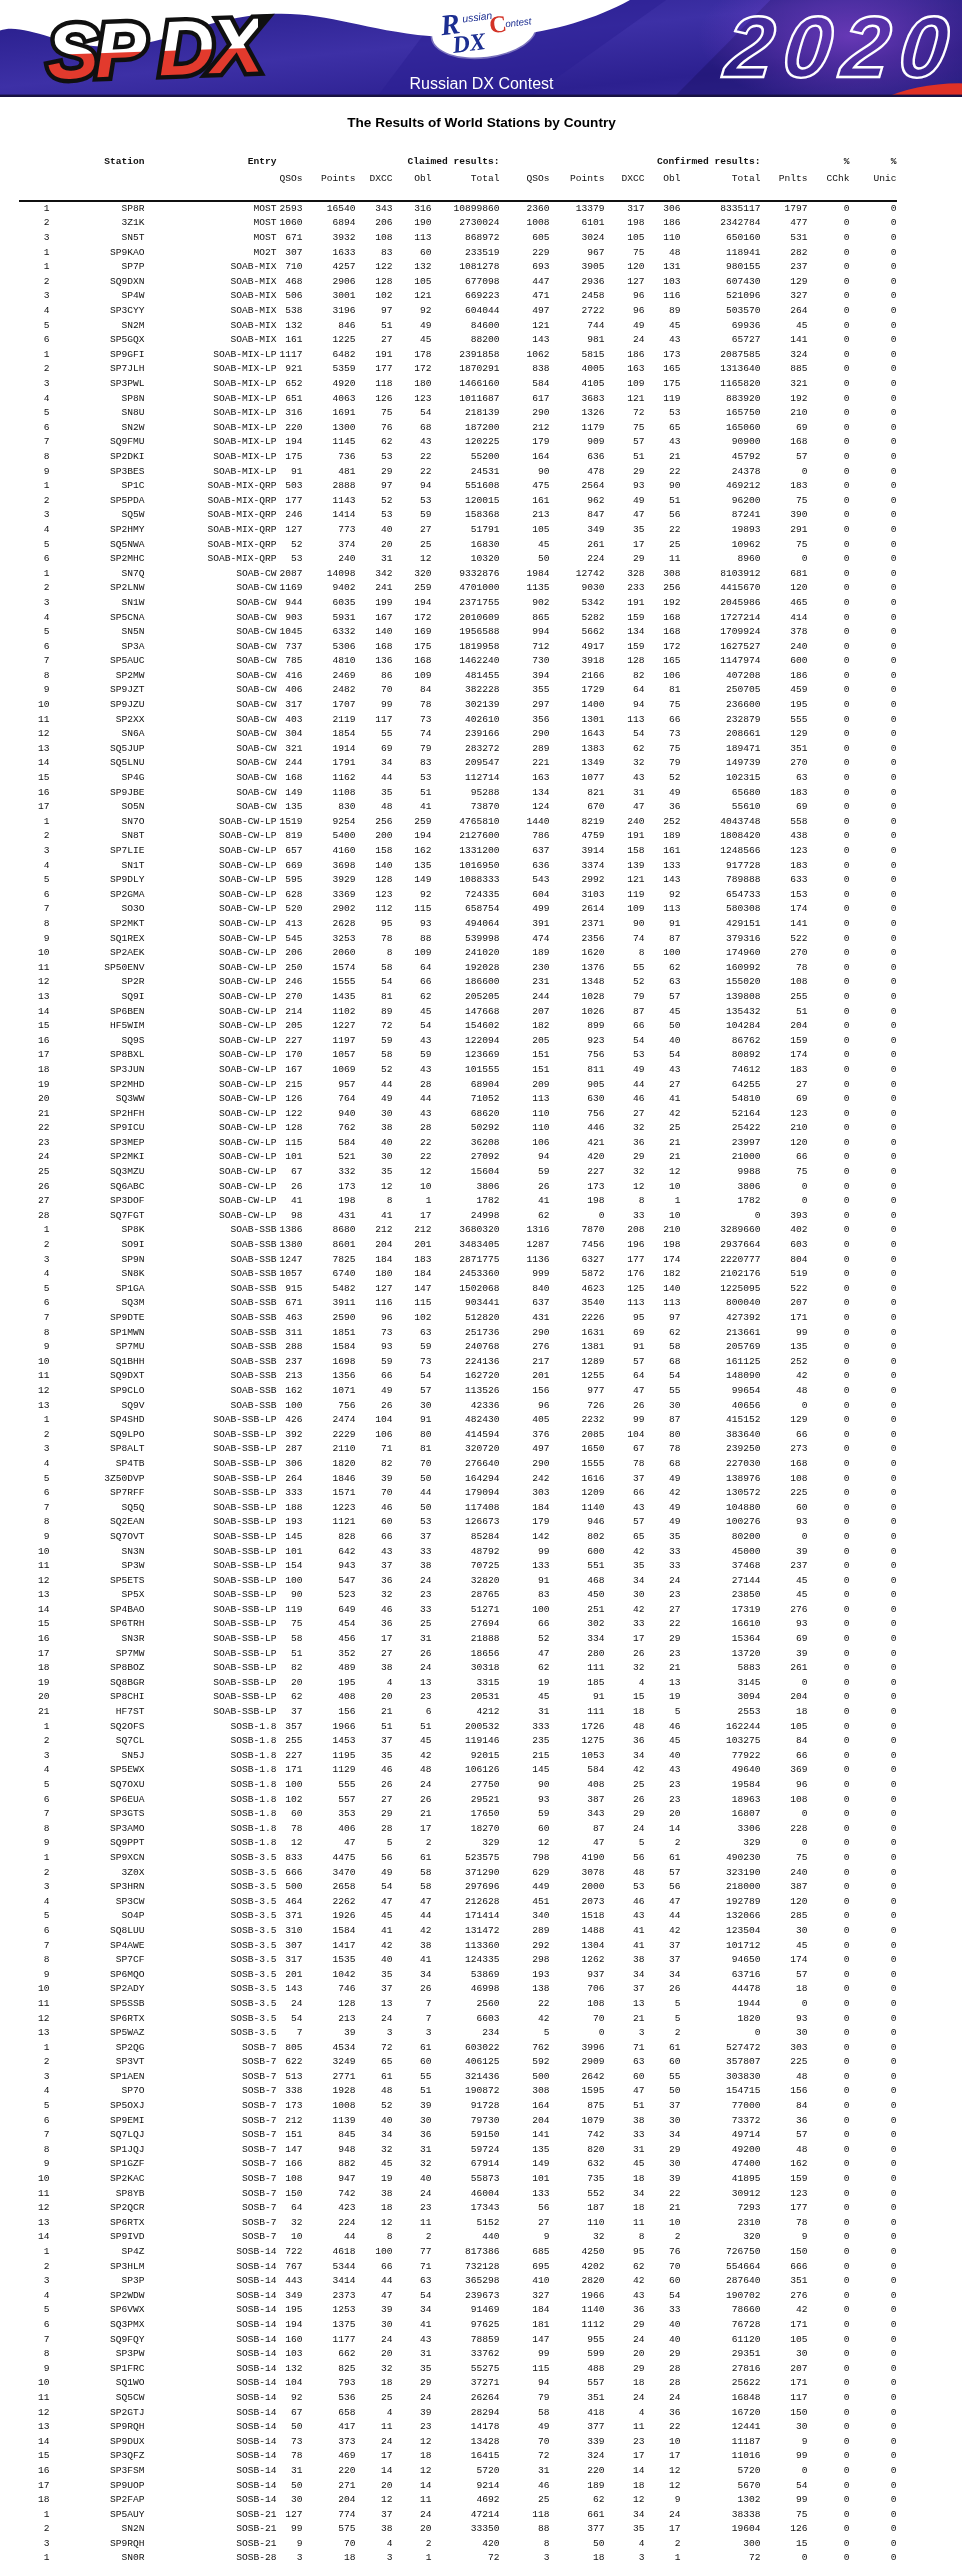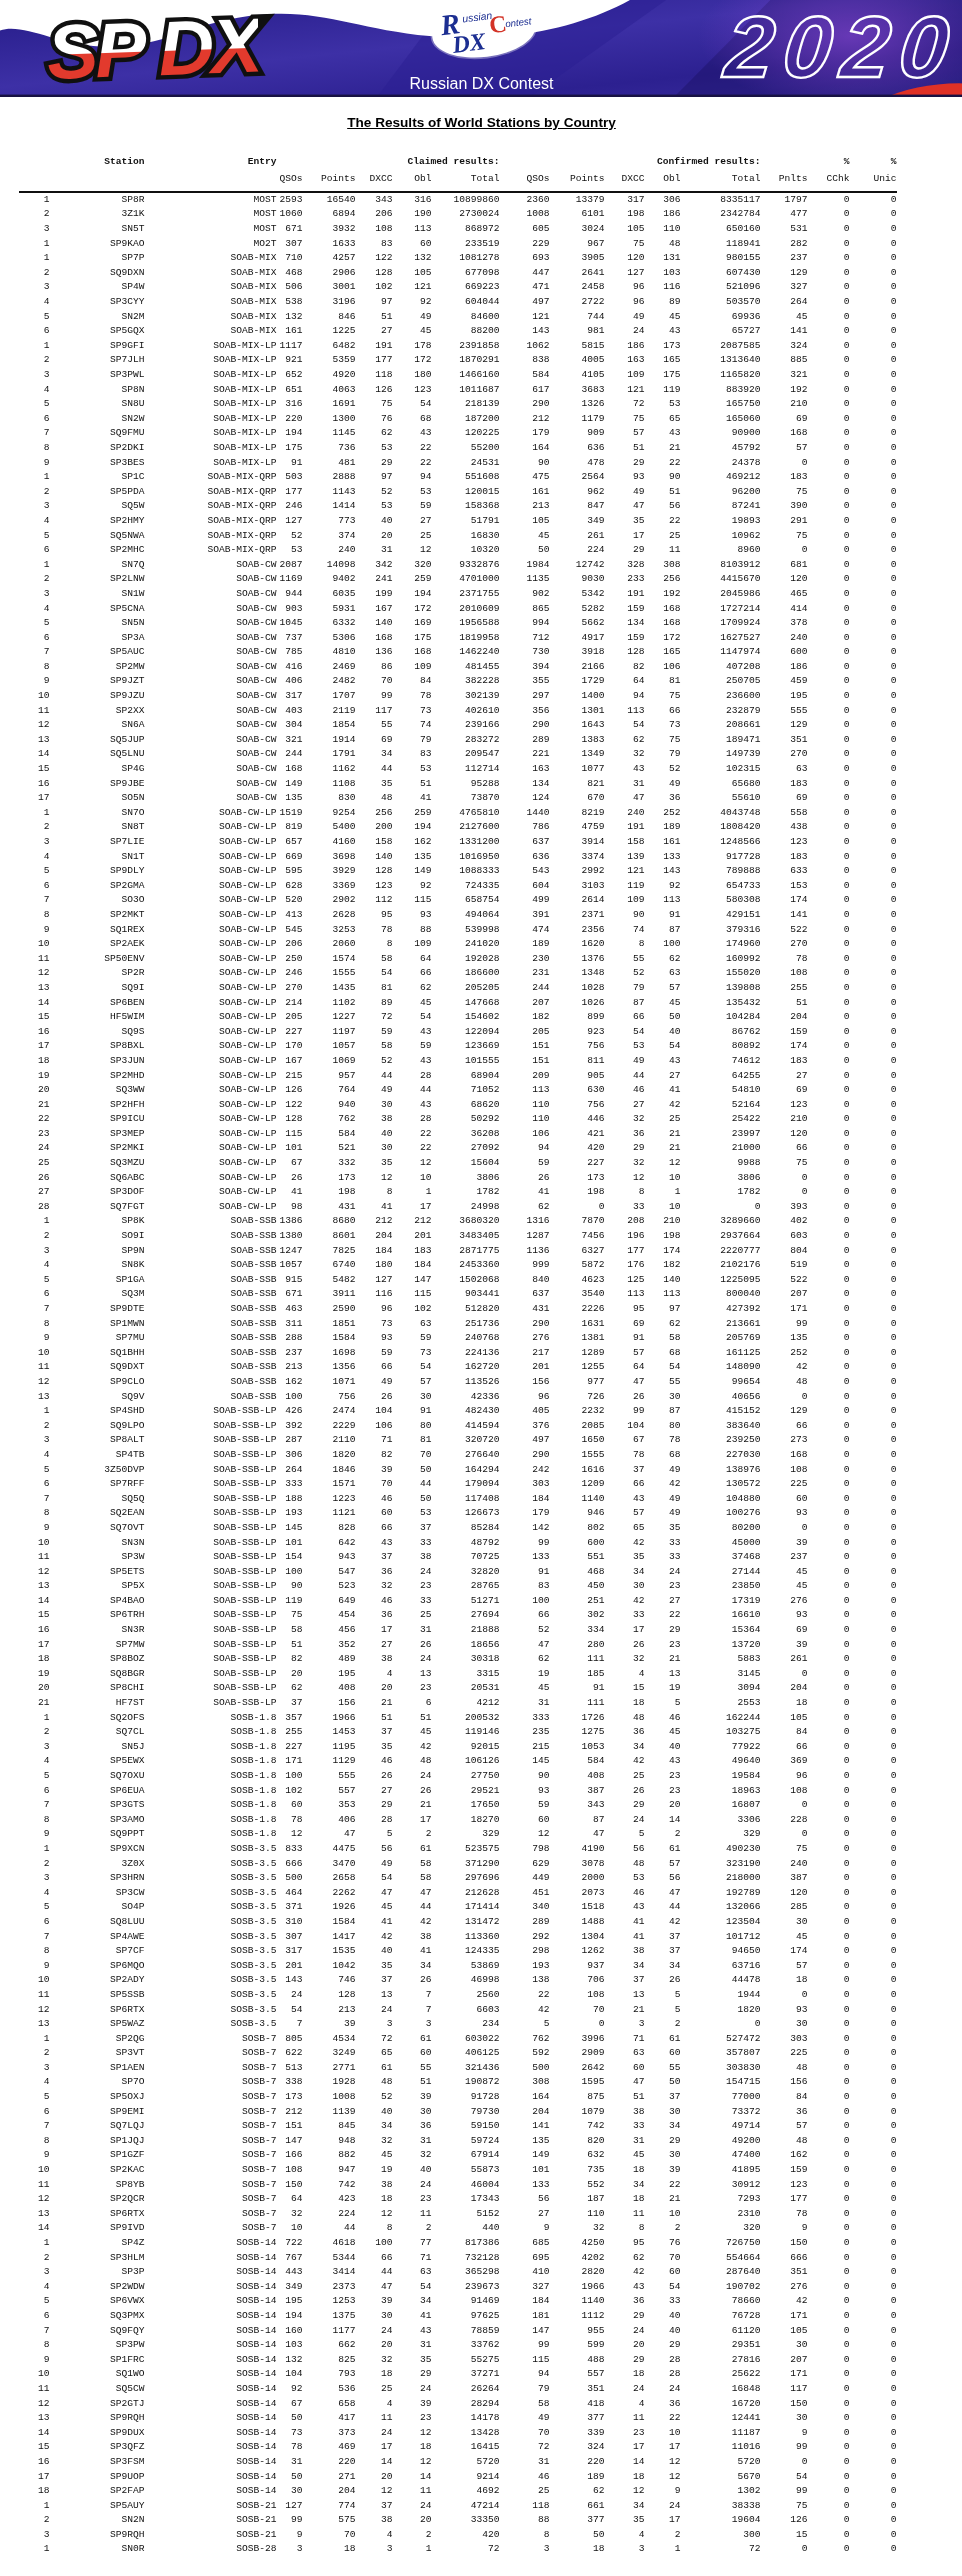--- a/index.html
+++ b/index.html
@@ -21,30 +21,30 @@
   .rdxc .g-us{left:32px;top:6.4px;font:italic 10.4px/10.4px "Liberation Sans",sans-serif;color:#1c2e91;}
   .rdxc .g-c{left:58px;top:8px;font:bold 24px/24px "Liberation Serif",serif;color:#d33327;}
   .rdxc .g-on{left:74px;top:16px;font:italic 9.6px/9.6px "Liberation Sans",sans-serif;color:#1c2e91;}
   .rdxc .g-dx{left:19px;top:22.5px;font:italic bold 24px/24px "Liberation Serif",serif;color:#1c2e91;}
   .contest-name{position:absolute;left:361px;top:75px;width:241px;text-align:center;font:16px/17.6px "Liberation Sans",sans-serif;color:#ffffff;}
   .year-box{position:absolute;right:4.8px;top:0;height:97px;}
   .year{display:inline-block;font:italic bold 87px/93px "Liberation Sans",sans-serif;letter-spacing:9.6px;color:transparent;-webkit-text-stroke:2.4px #ffffff;transform:skewX(-6deg);}
   @supports not (-webkit-text-stroke: 1px #fff){.year{color:#fff;}}
 
   
-  .page-title{margin:17.6px 0 0 0;text-align:center;font:bold 13.6px/16px "Liberation Sans",sans-serif;color:#000;text-decoration:underline;}
+  .page-title{margin:17.6px 0 0 0;text-align:center;font:bold 13.6px/16px "Liberation Sans",sans-serif;color:#000;}
 
   
   table.results{border-collapse:collapse;table-layout:fixed;width:877px;margin:21.7px 0 0 19px;}
   table.results th,table.results td{
     font:9.6px/14.6px "Liberation Mono","DejaVu Sans Mono",monospace;
     color:#111;padding:0;margin:0;text-align:right;white-space:nowrap;overflow:visible;
   }
   thead .group-row th{height:17.6px;vertical-align:bottom;font-weight:bold;}
-  thead .cols-row th{height:17px;vertical-align:bottom;padding-bottom:4px;font-weight:normal;}
+  thead .cols-row th{height:17px;vertical-align:bottom;padding-bottom:13px;font-weight:normal;}
   thead{border-bottom:2.4px solid #101010;}
   th.th-left,td.left{text-align:left;}
   th.th-center{text-align:center;}
   td.pad-call,th.pad-call{padding-left:5.6px;}
   td.pad-entry,th.pad-entry{padding-left:3.2px;}
 </style>
 </head>
 <body>
 
 <div class="banner">
@@ -235,21 +235,21 @@
       <tr>
         <td>2</td>
         <td class="left pad-call">SQ9DXN</td>
         <td class="left pad-entry">SOAB-MIX</td>
         <td>468</td>
         <td>2906</td>
         <td>128</td>
         <td>105</td>
         <td>677098</td>
         <td>447</td>
-        <td>2641</td>
+        <td>2936</td>
         <td>127</td>
         <td>103</td>
         <td>607430</td>
         <td>129</td>
         <td>0</td>
         <td>0</td>
       </tr>
       <tr>
         <td>3</td>
         <td class="left pad-call">SP4W</td>

